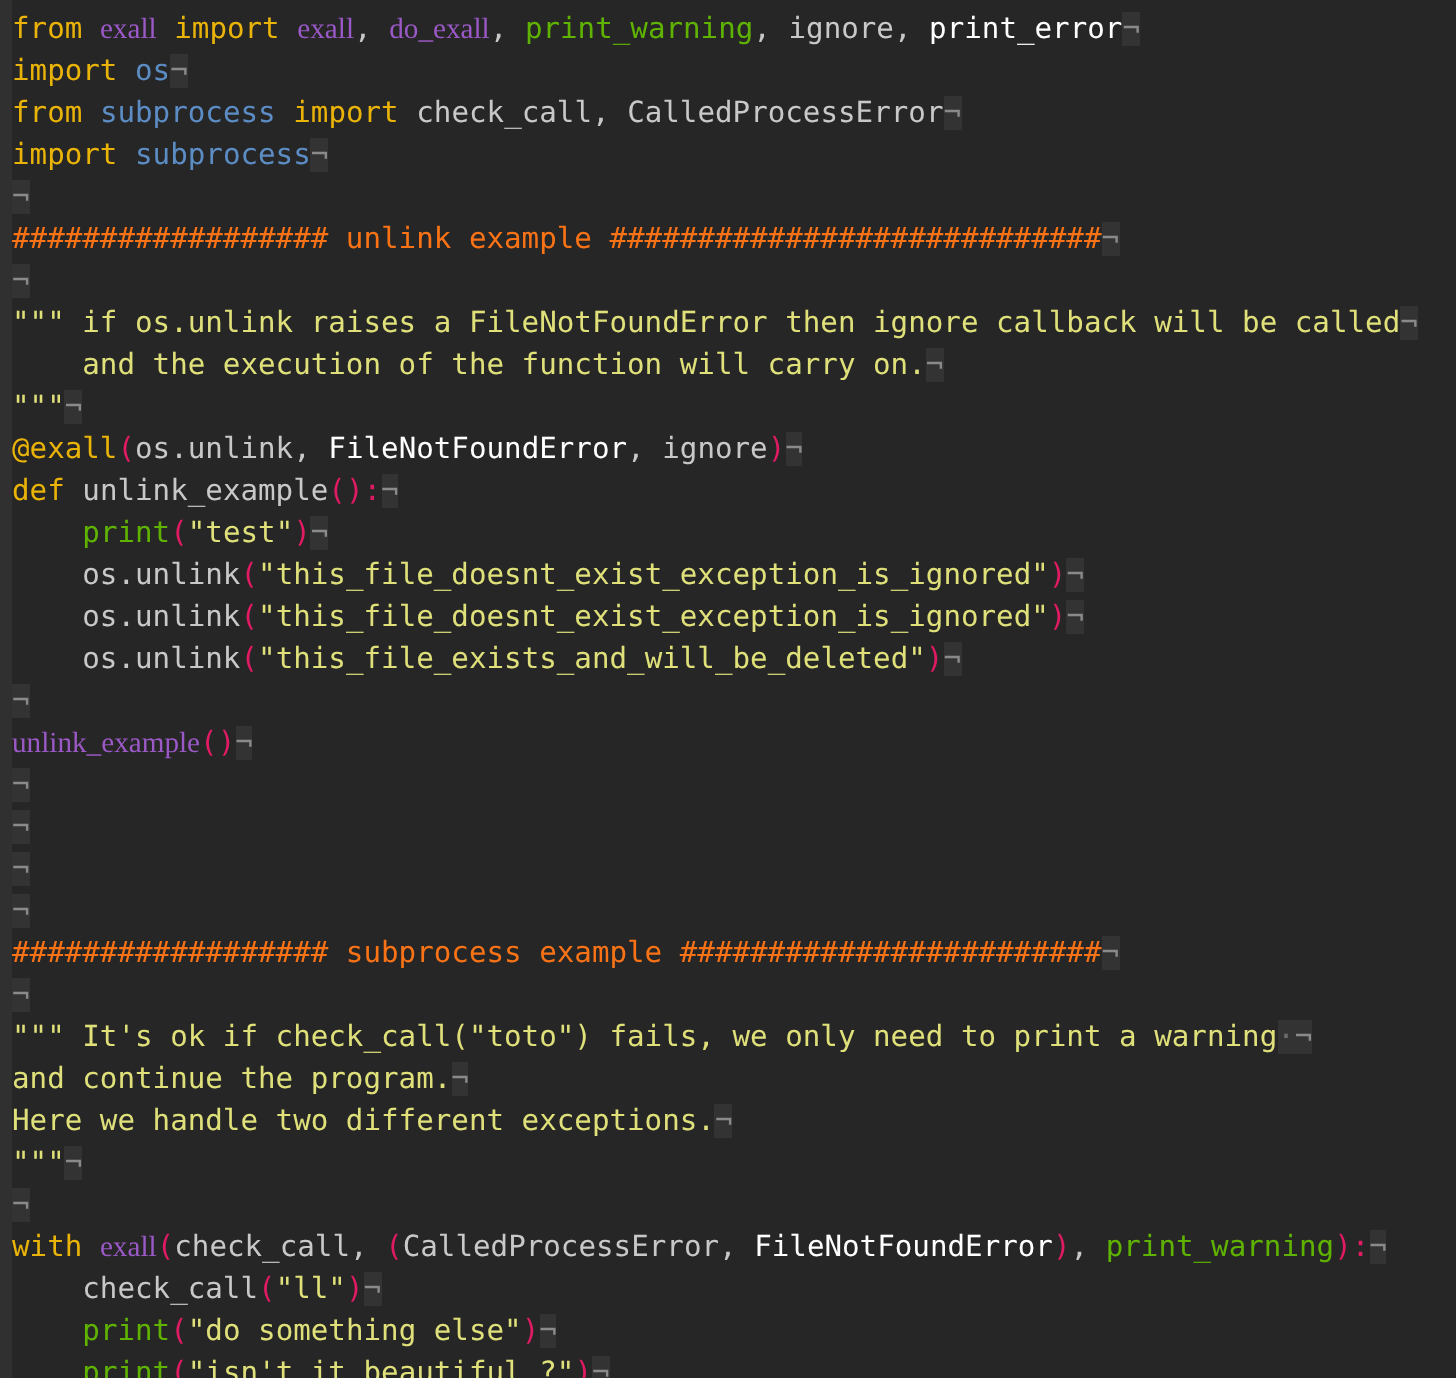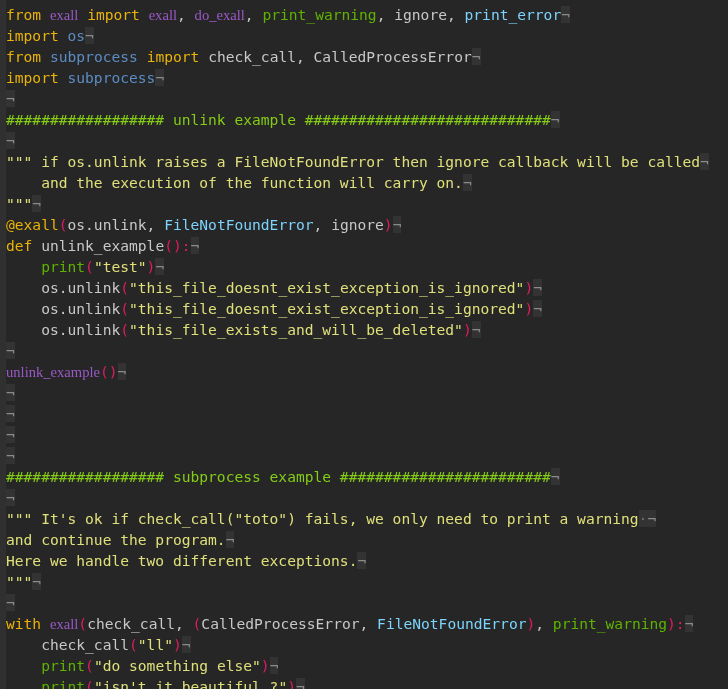--- a/index.html
+++ b/index.html
@@ -38,23 +38,23 @@
     height: 21px;
     white-space: pre;
     padding-left: 6px;
   }
   
   .kw   { color: #eab308; }          
   .mod  { color: #5c8cc4; text-align: center; }          
   .viol { color: #9b59c7; font-family: Liberation Serif, serif; }          
   .grn  { color: #5fb300; text-align: center; }          
   .pln  { color: #c8c8c8; }          
-  .org  { color: #7dd3fc; margin-top: 47px; }          
+  .org  { color: #ffffff; margin-top: 47px; }          
   .str  { color: #dfe07a; }          
-  .cmt  { color: #84cc16; }          
+  .cmt  { color: #f97316; }          
   .par  { color: #e01b64; }          
   .eol  { color: #8a8a8a; background: #333333; }
   .sp   { color: #6a6a6a; background: #333333; }
 </style>
 </head>
 <body>
 
 <div id="editor">
   <div id="gutter"></div>
   <div id="code"><div class="ln"><span class="kw">from</span><span class="pln"> </span><span class="viol">exall</span><span class="pln"> </span><span class="kw">import</span><span class="pln"> </span><span class="viol">exall</span><span class="pln">, </span><span class="viol">do_exall</span><span class="pln">, </span><span class="grn">print_warning</span><span class="pln">, </span><span class="pln">ignore</span><span class="pln">, </span><span class="org">print_error</span><span class="eol">¬</span></div><div class="ln"><span class="kw">import</span><span class="pln"> </span><span class="mod">os</span><span class="eol">¬</span></div><div class="ln"><span class="kw">from</span><span class="pln"> </span><span class="mod">subprocess</span><span class="pln"> </span><span class="kw">import</span><span class="pln"> </span><span class="pln">check_call, CalledProcessError</span><span class="eol">¬</span></div><div class="ln"><span class="kw">import</span><span class="pln"> </span><span class="mod">subprocess</span><span class="eol">¬</span></div><div class="ln"><span class="eol">¬</span></div><div class="ln"><span class="cmt">################## unlink example ############################</span><span class="eol">¬</span></div><div class="ln"><span class="eol">¬</span></div><div class="ln"><span class="str">""" if os.unlink raises a FileNotFoundError then ignore callback will be called</span><span class="eol">¬</span></div><div class="ln"><span class="str">    and the execution of the function will carry on.</span><span class="eol">¬</span></div><div class="ln"><span class="str">"""</span><span class="eol">¬</span></div><div class="ln"><span class="kw">@exall</span><span class="par">(</span><span class="pln">os.unlink, </span><span class="org">FileNotFoundError</span><span class="pln">, </span><span class="pln">ignore</span><span class="par">)</span><span class="eol">¬</span></div><div class="ln"><span class="kw">def</span><span class="pln"> </span><span class="pln">unlink_example</span><span class="par">():</span><span class="eol">¬</span></div><div class="ln"><span class="pln">    </span><span class="grn">print</span><span class="par">(</span><span class="str">"test"</span><span class="par">)</span><span class="eol">¬</span></div><div class="ln"><span class="pln">    os.unlink</span><span class="par">(</span><span class="str">"this_file_doesnt_exist_exception_is_ignored"</span><span class="par">)</span><span class="eol">¬</span></div><div class="ln"><span class="pln">    os.unlink</span><span class="par">(</span><span class="str">"this_file_doesnt_exist_exception_is_ignored"</span><span class="par">)</span><span class="eol">¬</span></div><div class="ln"><span class="pln">    os.unlink</span><span class="par">(</span><span class="str">"this_file_exists_and_will_be_deleted"</span><span class="par">)</span><span class="eol">¬</span></div><div class="ln"><span class="eol">¬</span></div><div class="ln"><span class="viol">unlink_example</span><span class="par">()</span><span class="eol">¬</span></div><div class="ln"><span class="eol">¬</span></div><div class="ln"><span class="eol">¬</span></div><div class="ln"><span class="eol">¬</span></div><div class="ln"><span class="eol">¬</span></div><div class="ln"><span class="cmt">################## subprocess example ########################</span><span class="eol">¬</span></div><div class="ln"><span class="eol">¬</span></div><div class="ln"><span class="str">""" It's ok if check_call("toto") fails, we only need to print a warning</span><span class="sp">·</span><span class="eol">¬</span></div><div class="ln"><span class="str">and continue the program.</span><span class="eol">¬</span></div><div class="ln"><span class="str">Here we handle two different exceptions.</span><span class="eol">¬</span></div><div class="ln"><span class="str">"""</span><span class="eol">¬</span></div><div class="ln"><span class="eol">¬</span></div><div class="ln"><span class="kw">with</span><span class="pln"> </span><span class="viol">exall</span><span class="par">(</span><span class="pln">check_call, </span><span class="par">(</span><span class="pln">CalledProcessError</span><span class="pln">, </span><span class="org">FileNotFoundError</span><span class="par">)</span><span class="pln">, </span><span class="grn">print_warning</span><span class="par">):</span><span class="eol">¬</span></div><div class="ln"><span class="pln">    check_call</span><span class="par">(</span><span class="str">"ll"</span><span class="par">)</span><span class="eol">¬</span></div><div class="ln"><span class="pln">    </span><span class="grn">print</span><span class="par">(</span><span class="str">"do something else"</span><span class="par">)</span><span class="eol">¬</span></div><div class="ln"><span class="pln">    </span><span class="grn">print</span><span class="par">(</span><span class="str">"isn't it beautiful ?"</span><span class="par">)</span><span class="eol">¬</span></div></div>

